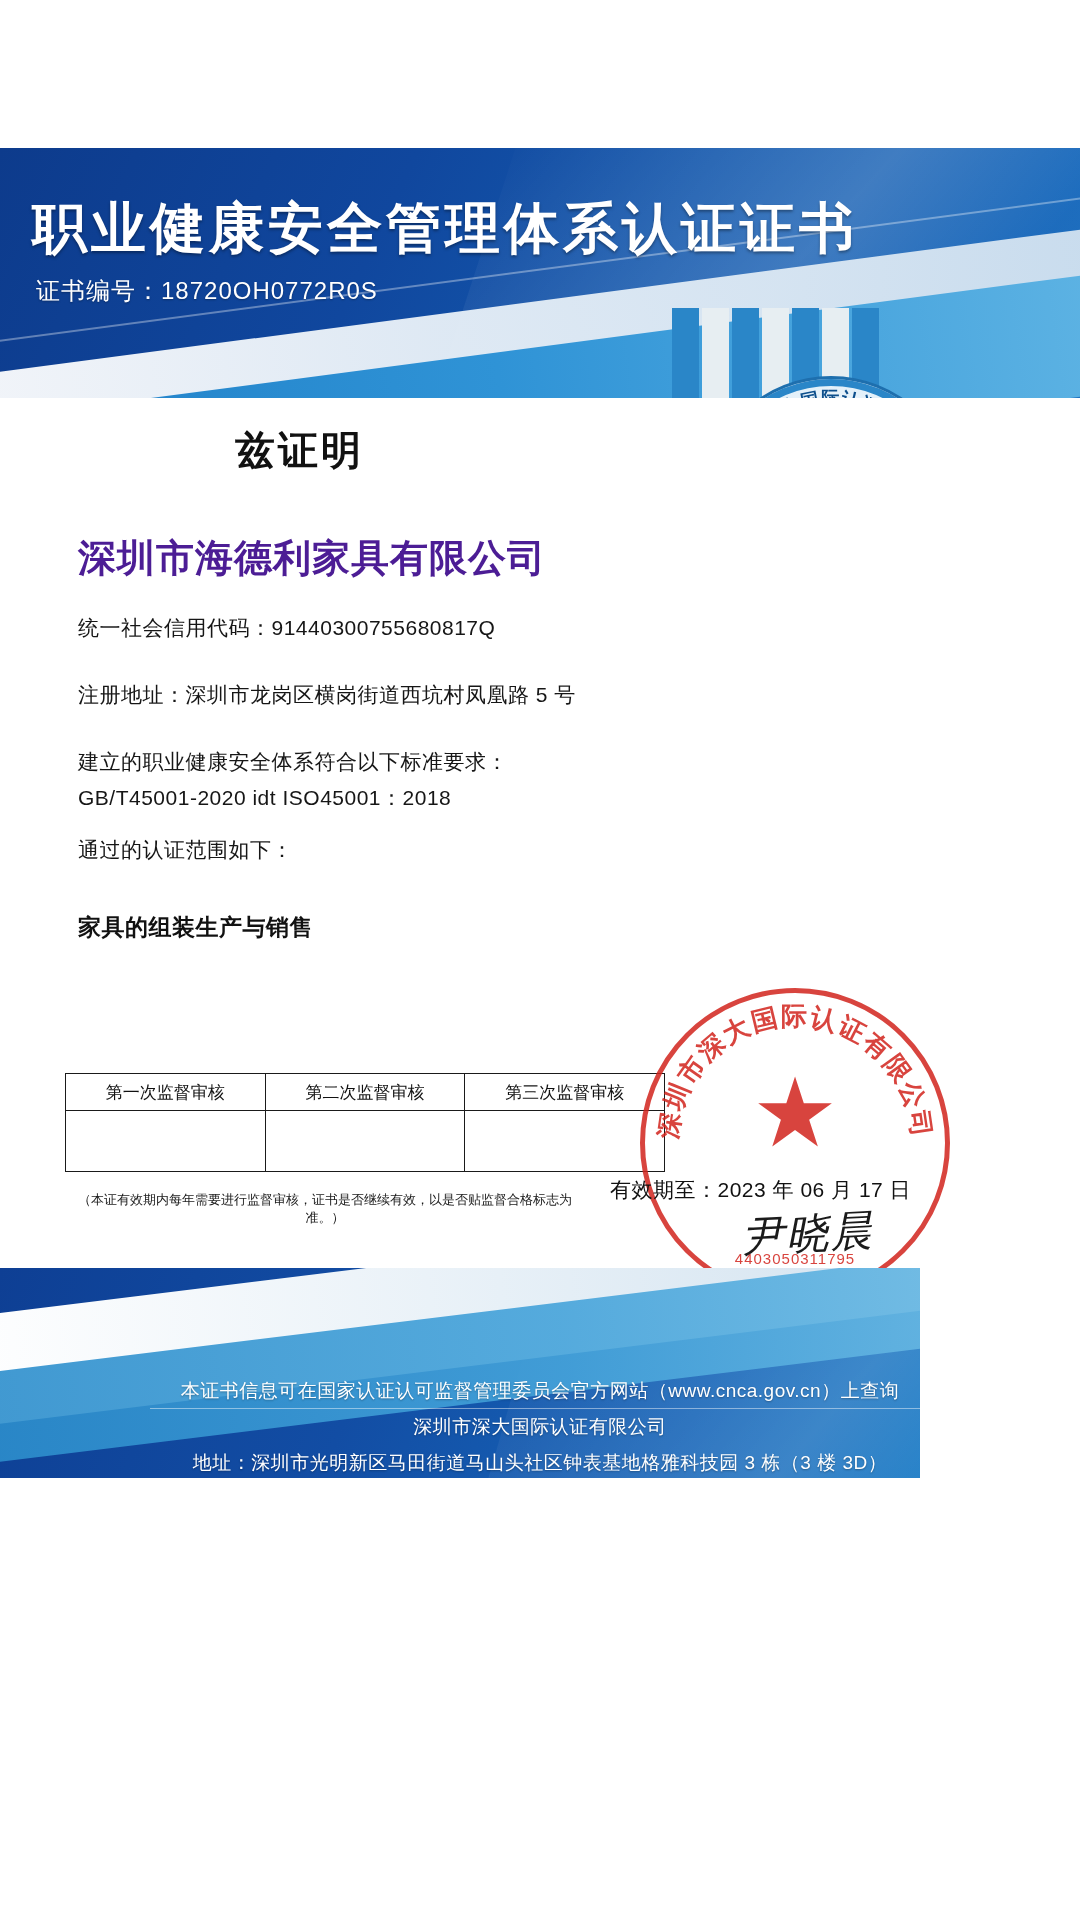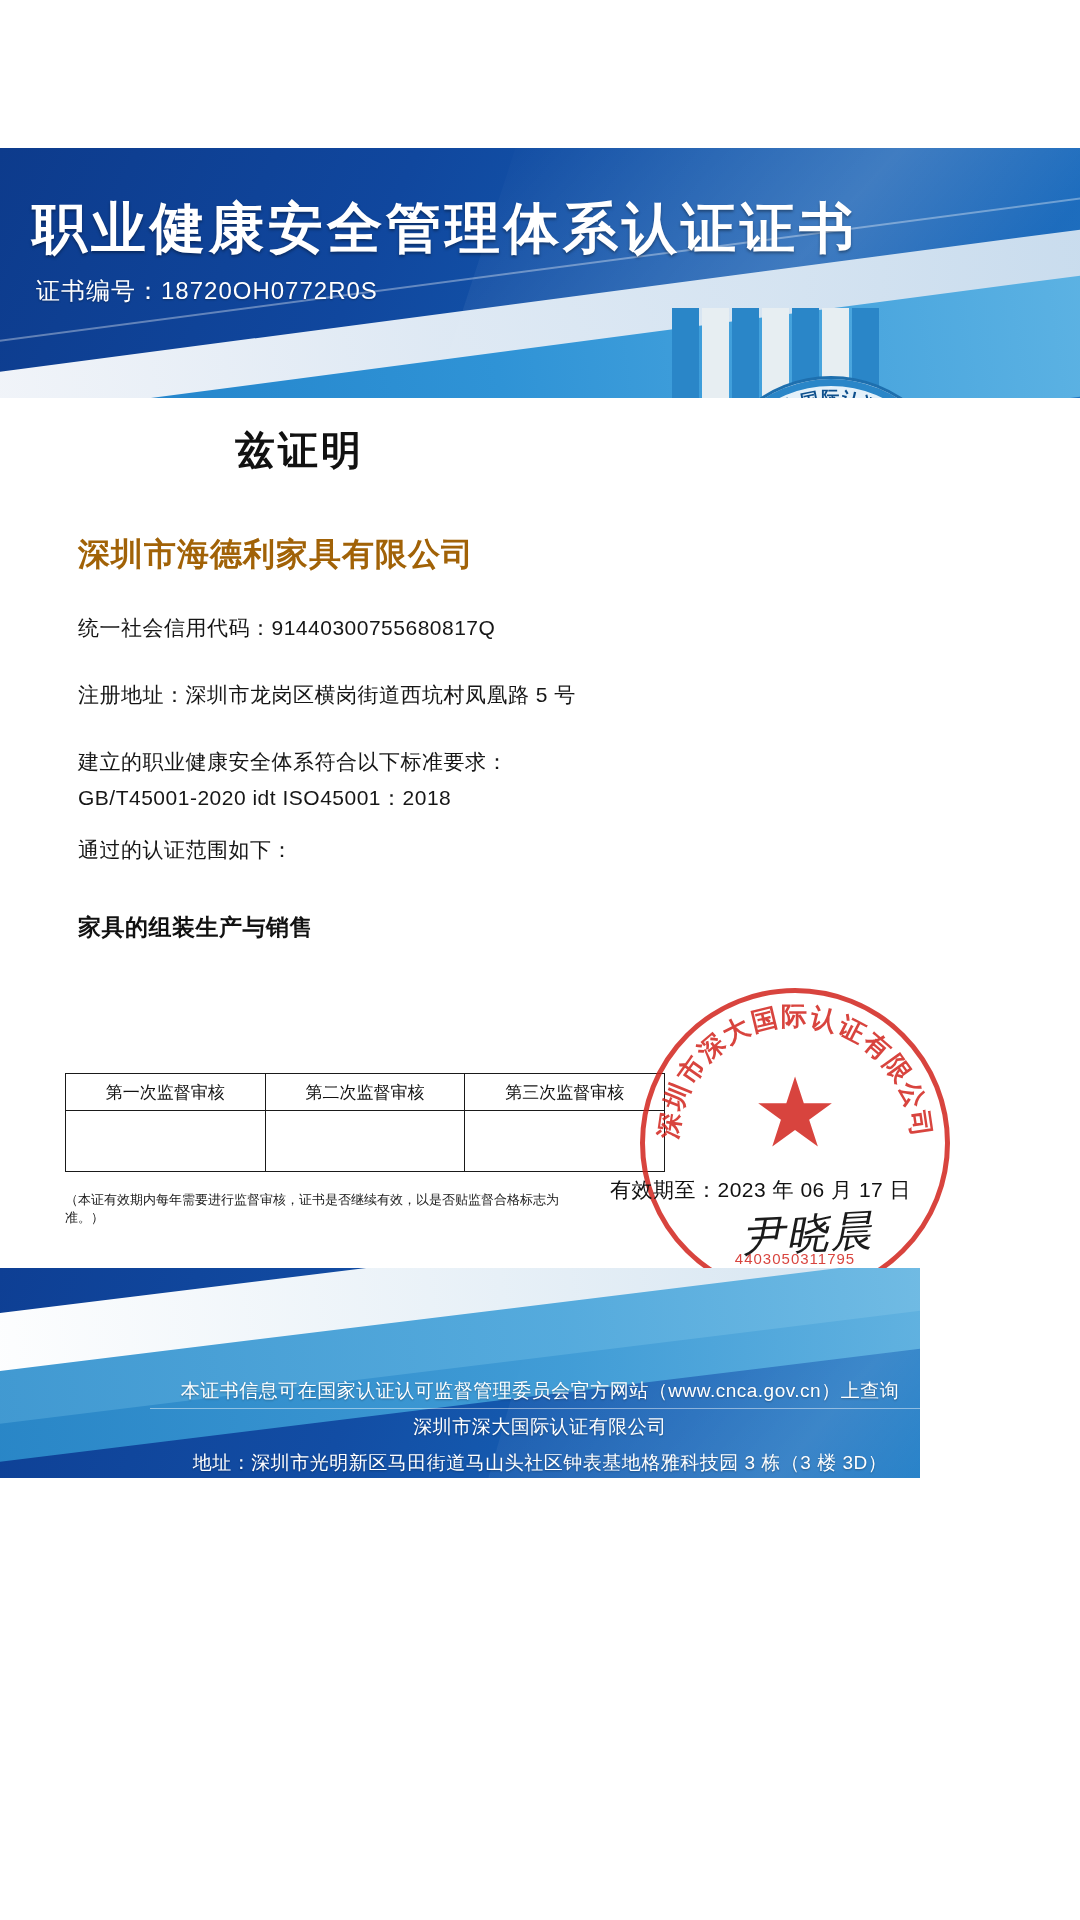--- a/index.html
+++ b/index.html
@@ -95,23 +95,23 @@
     left: 235px; top: 275px;
     font-size: 40px;
     font-weight: bold;
     color: #111111;
     letter-spacing: 3px;
     text-align: center;
   }
   .company {
     position: absolute;
     left: 78px; top: 385px;
-    font-size: 32px;
+    font-size: 38px;
     font-weight: bold;
-    color: #a16207;
+    color: #4c1d95;
     letter-spacing: 1px;
   }
   .line {
     position: absolute;
     left: 78px;
     font-size: 21px;
     color: #161616;
     letter-spacing: 0.5px;
   }
   .l-credit { top: 466px; }
@@ -220,20 +220,21 @@
     font-weight: normal;
     color: #111;
     text-align: center;
   }
   .audit th { height: 34px; }
   .audit td { height: 58px; }
   .audit-note {
     position: absolute;
     left: 65px; top: 1043px;
     width: 520px;
+    text-align: center;
     font-size: 13px;
     color: #1a1a1a;
   }
 
   
   .red-seal {
     position: absolute;
     left: 640px; top: 840px;
     width: 300px; height: 300px;
     border-radius: 50%;

